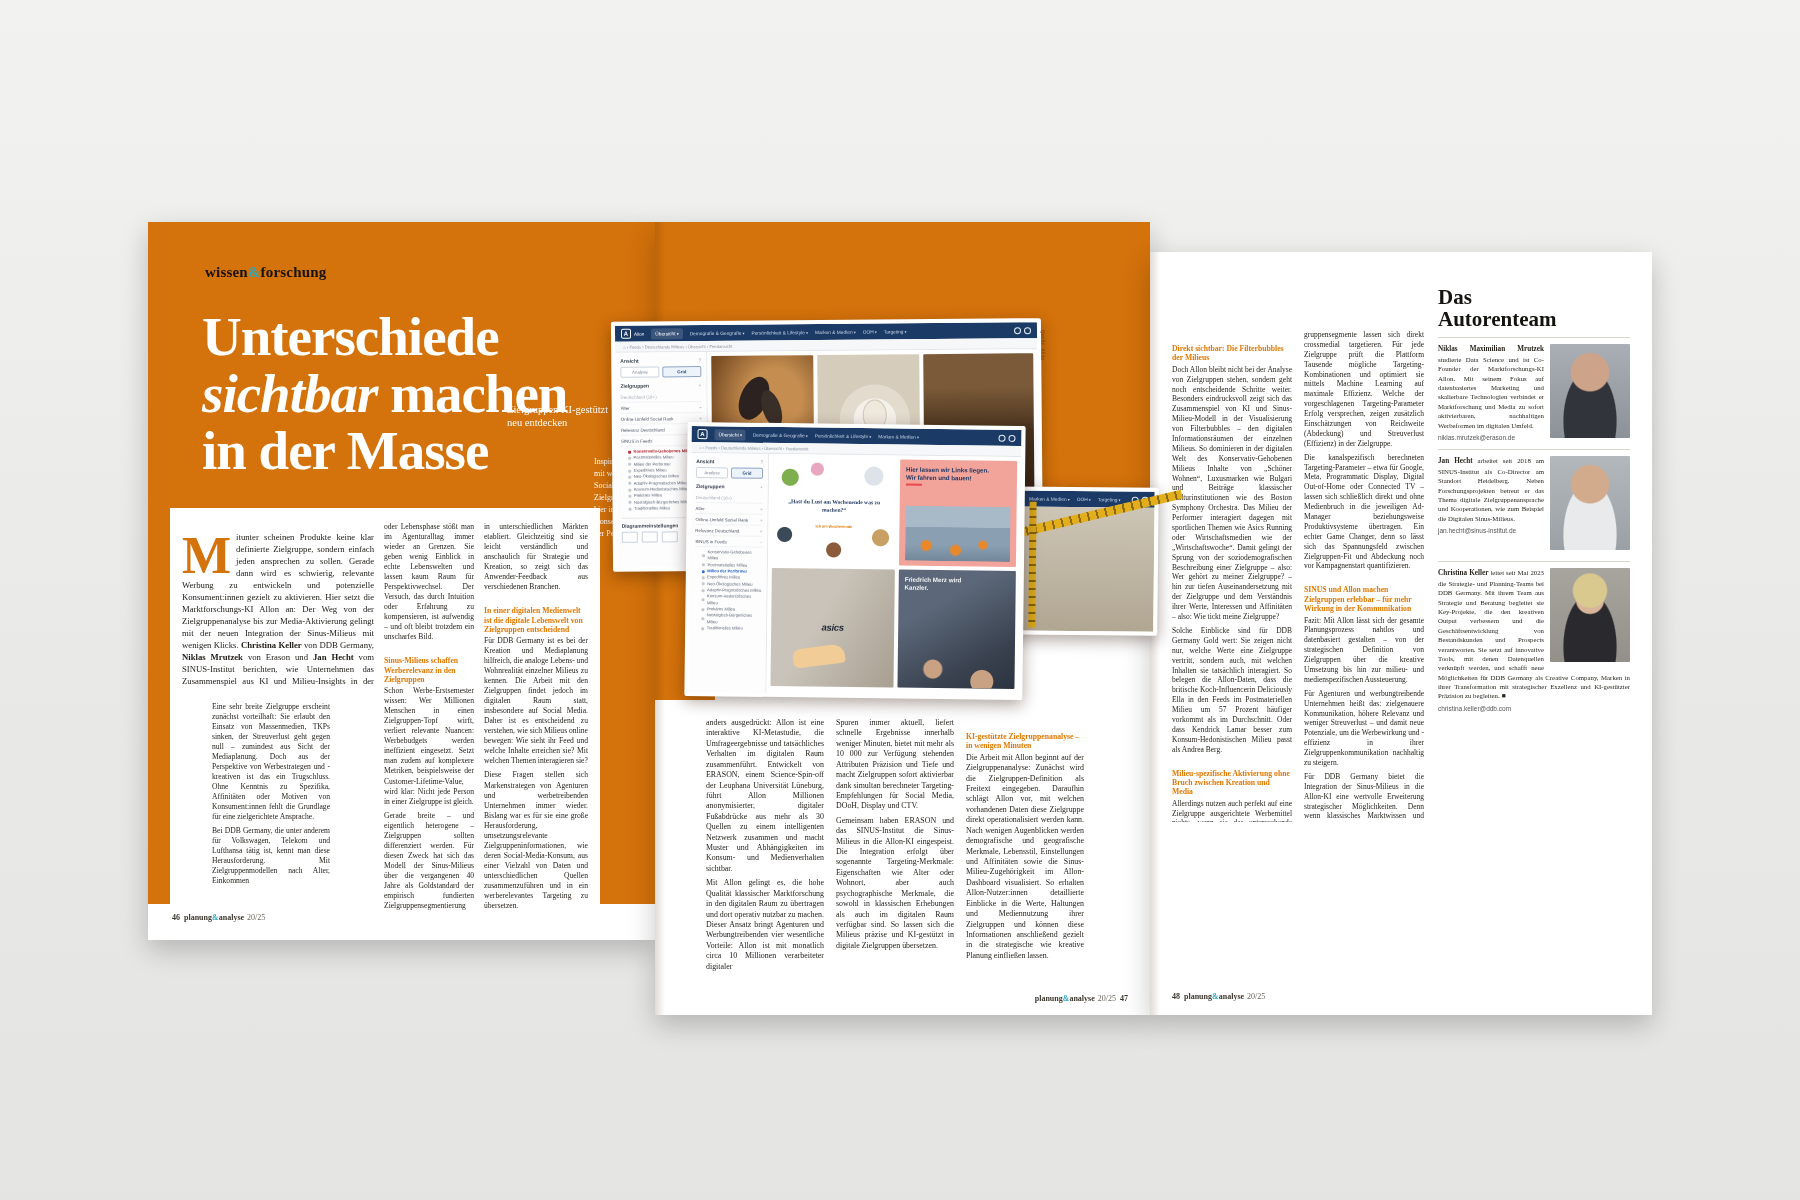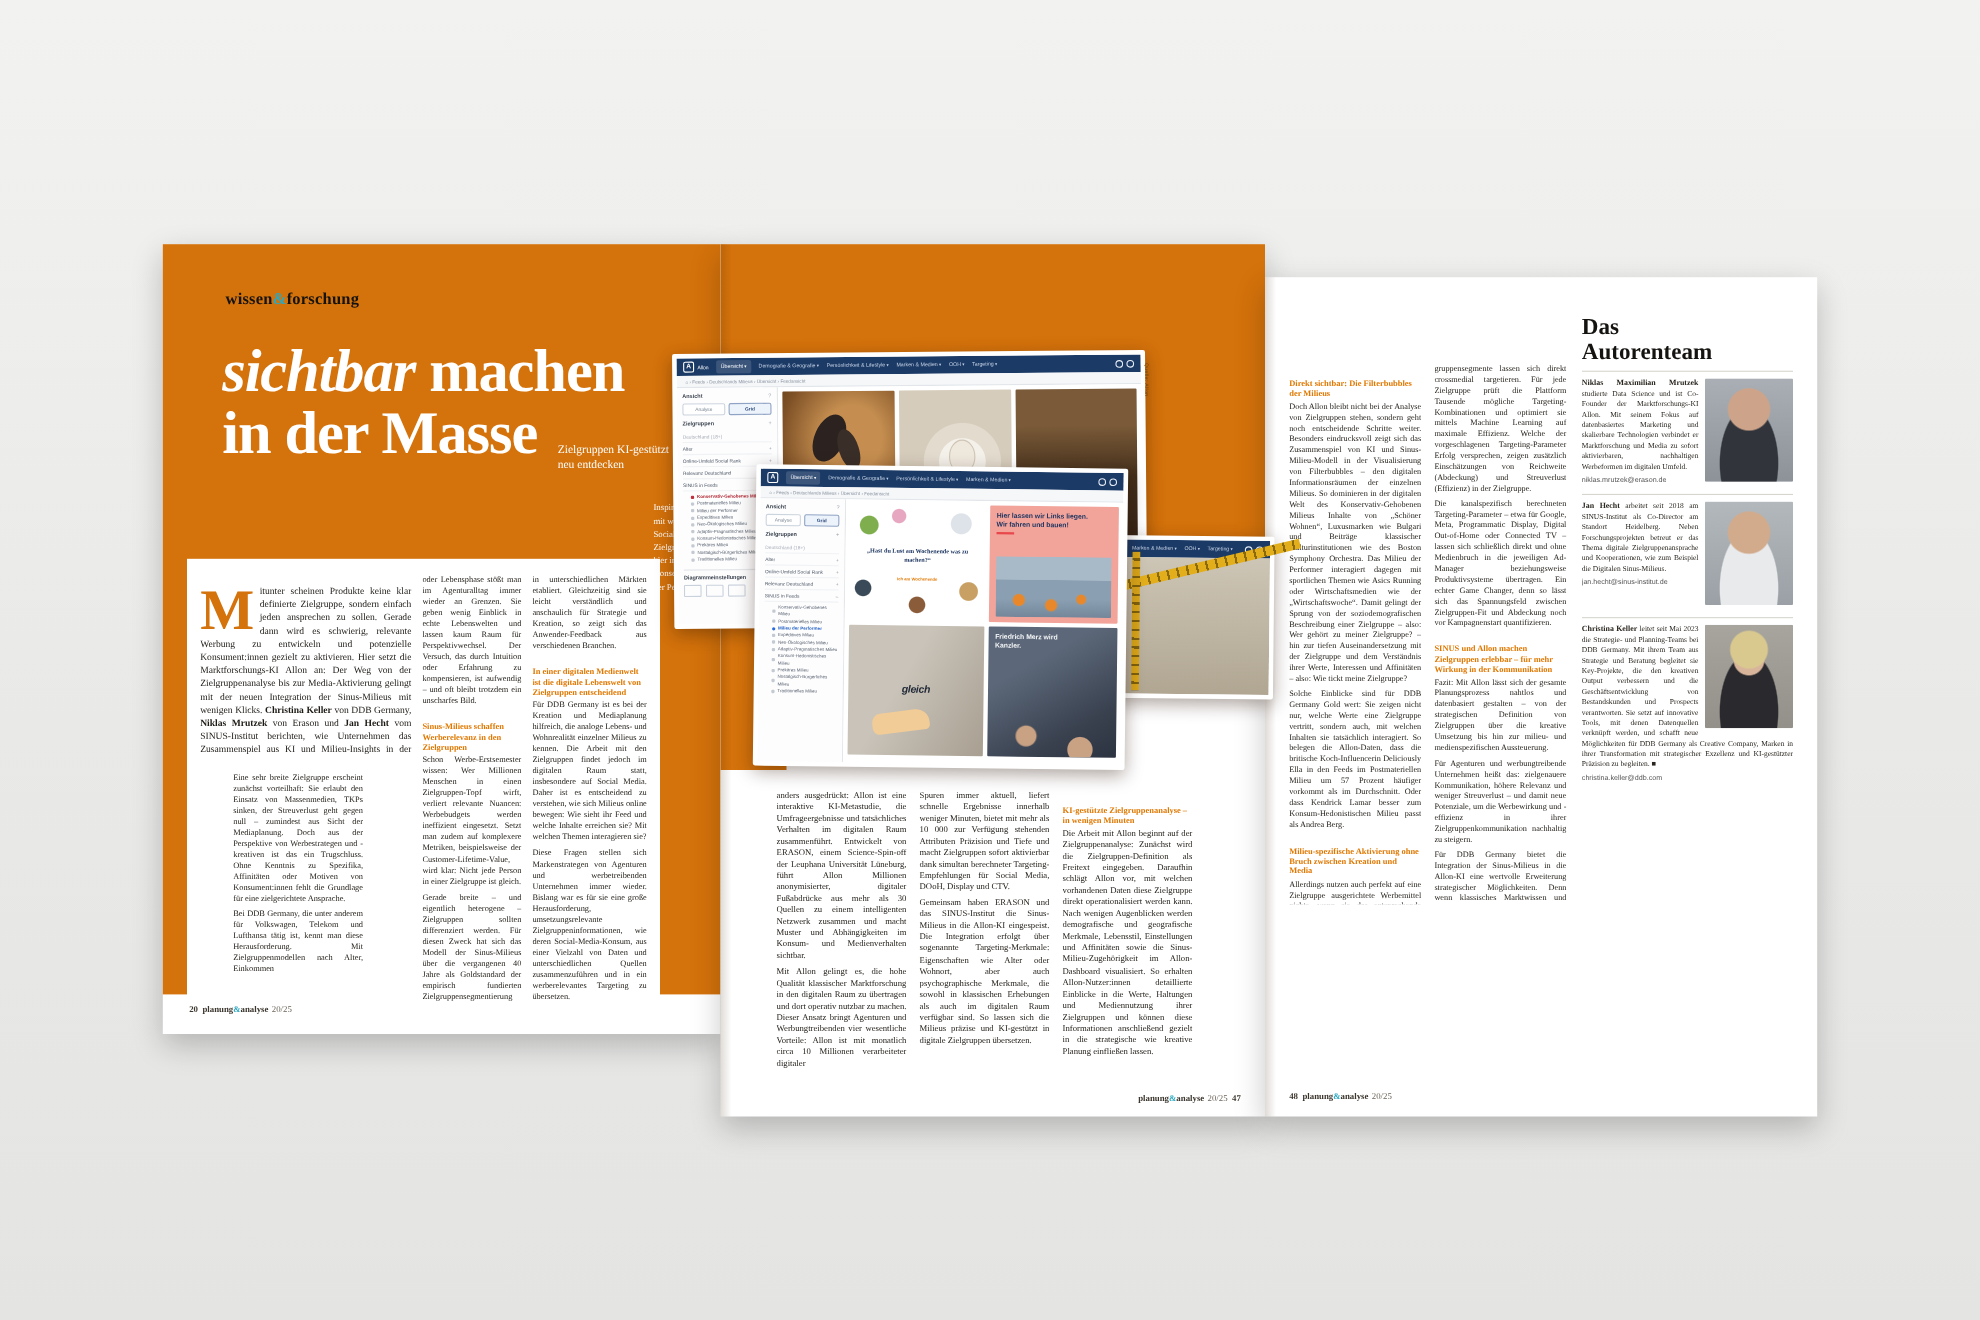--- a/index.html
+++ b/index.html
@@ -133,20 +133,21 @@
 </head>
 <body>
 
 <div id="canvas">
 
   <div class="sheet" style="left:148px;top:222px;width:507px;height:718px">
     <div class="orange" style="left:0;top:0;width:507px;height:682px"></div>
   </div>
   <div class="kicker" style="left:205px;top:265px"><span>wissen</span><span class="amp">&amp;</span><span>forschung</span></div>
   <div class="headline" style="left:202px;top:308px">
+    <div>Unterschiede</div>
     <div><span class="it">sichtbar</span><span> machen</span></div>
     <div>in der Masse</div>
   </div>
   <div class="deck" style="left:507px;top:403px;width:110px">
     <div>Zielgruppen KI-gestützt</div>
     <div>neu entdecken</div>
   </div>
 
   <div class="card" style="left:170px;top:508px;width:430px;height:415px">
     <div class="col" style="left:12px;top:14px;width:192px;height:168px">
@@ -165,21 +166,21 @@
     </div>
     <div class="col" style="left:314px;top:14px;width:104px;height:390px">
       <p class="body">in unterschiedlichen Märkten etabliert. Gleichzeitig sind sie leicht verständlich und anschaulich für Strategie und Kreation, so zeigt sich das Anwender-Feedback aus verschiedenen Branchen.</p>
       <h4 class="sub">In einer digitalen Medienwelt ist die digitale Lebenswelt von Zielgruppen entscheidend</h4>
       <p class="body">Für DDB Germany ist es bei der Kreation und Mediaplanung hilfreich, die analoge Lebens- und Wohnrealität einzelner Milieus zu kennen. Die Arbeit mit den Zielgruppen findet jedoch im digitalen Raum statt, insbesondere auf Social Media. Daher ist es entscheidend zu verstehen, wie sich Milieus online bewegen: Wie sieht ihr Feed und welche Inhalte erreichen sie? Mit welchen Themen interagieren sie?</p>
       <p class="body">Diese Fragen stellen sich Markenstrategen von Agenturen und werbetreibenden Unternehmen immer wieder. Bislang war es für sie eine große Herausforderung, umsetzungsrelevante Zielgruppeninformationen, wie deren Social-Media-Konsum, aus einer Vielzahl von Daten und unterschiedlichen Quellen zusammenzuführen und in ein werberelevantes Targeting zu übersetzen.</p>
       <h4 class="sub">Mit Allon funktioniert der Brückenschlag von der analogen in die digitale Lebenswelt</h4>
 
     </div>
   </div>
-  <div class="footer" style="left:172px;top:914px"><b>20</b>&nbsp;&nbsp;<b>planung</b><span class="amp">&amp;</span><b>analyse</b><span class="issue">20/25</span></div>
+  <div class="footer" style="left:172px;top:914px"><b>46</b>&nbsp;&nbsp;<b>planung</b><span class="amp">&amp;</span><b>analyse</b><span class="issue">20/25</span></div>
 
   <div class="sheet m" style="left:655px;top:222px;width:495px;height:793px">
     <div class="orange" style="left:0;top:0;width:495px;height:398px"></div>
     <div class="orange" style="left:0;top:398px;width:60px;height:80px"></div>
     <div class="col" style="left:51px;top:496px;width:118px;height:300px">
       <p class="body">anders ausgedrückt: Allon ist eine interaktive KI-Metastudie, die Umfrageergebnisse und tatsächliches Verhalten im digitalen Raum zusammenführt. Entwickelt von ERASON, einem Science-Spin-off der Leuphana Universität Lüneburg, führt Allon Millionen anonymisierter, digitaler Fußabdrücke aus mehr als 30 Quellen zu einem intelligenten Netzwerk zusammen und macht Muster und Abhängigkeiten im Konsum- und Medienverhalten sichtbar.</p>
       <p class="body">Mit Allon gelingt es, die hohe Qualität klassischer Marktforschung in den digitalen Raum zu übertragen und dort operativ nutzbar zu machen. Dieser Ansatz bringt Agenturen und Werbungtreibenden vier wesentliche Vorteile: Allon ist mit monatlich circa 10 Millionen verarbeiteter digitaler</p>
     </div>
     <div class="col" style="left:181px;top:496px;width:118px;height:300px">
       <p class="body">Spuren immer aktuell, liefert schnelle Ergebnisse innerhalb weniger Minuten, bietet mit mehr als 10 000 zur Verfügung stehenden Attributen Präzision und Tiefe und macht Zielgruppen sofort aktivierbar dank simultan berechneter Targeting-Empfehlungen für Social Media, DOoH, Display und CTV.</p>
@@ -422,21 +423,21 @@
           <div class="tile t-collage">
             <div class="q-head">„Hast du Lust am Wochenende was zu machen?“</div>
             <div class="q-sub">Ich am Wochenende</div>
           </div>
           <div class="tile t-poster">
             <div class="p-head"><span>Hier lassen wir Links liegen.</span><br><span>Wir fahren und bauen!</span></div>
             <div class="p-bar"></div>
             <div class="p-photo"></div>
           </div>
           <div class="tile t-asics">
-              <span class="asics-logo">gleich</span>
+              <span class="asics-logo">asics</span>
             </div>
           <div class="tile t-merz">
               <div class="merz-txt">Friedrich Merz wird Kanzler.</div>
             </div>
         </div>
       </div>
     </div>
   </div>
   <div class="credit" style="left:1040px;top:330px">Quelle: Allon</div>
 

